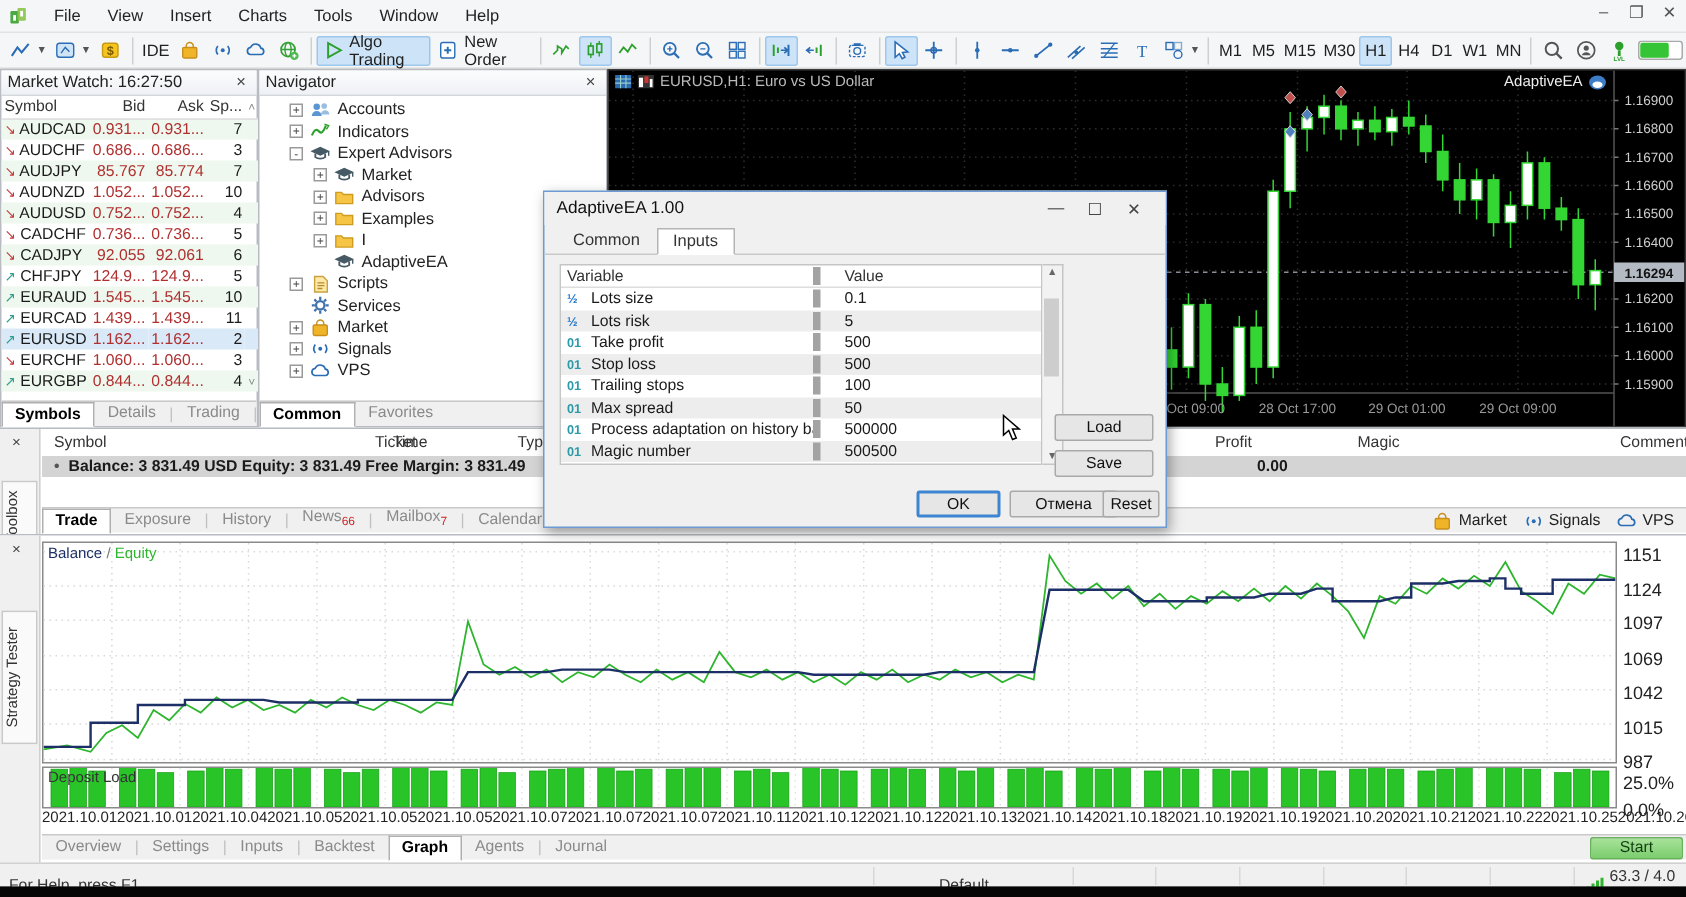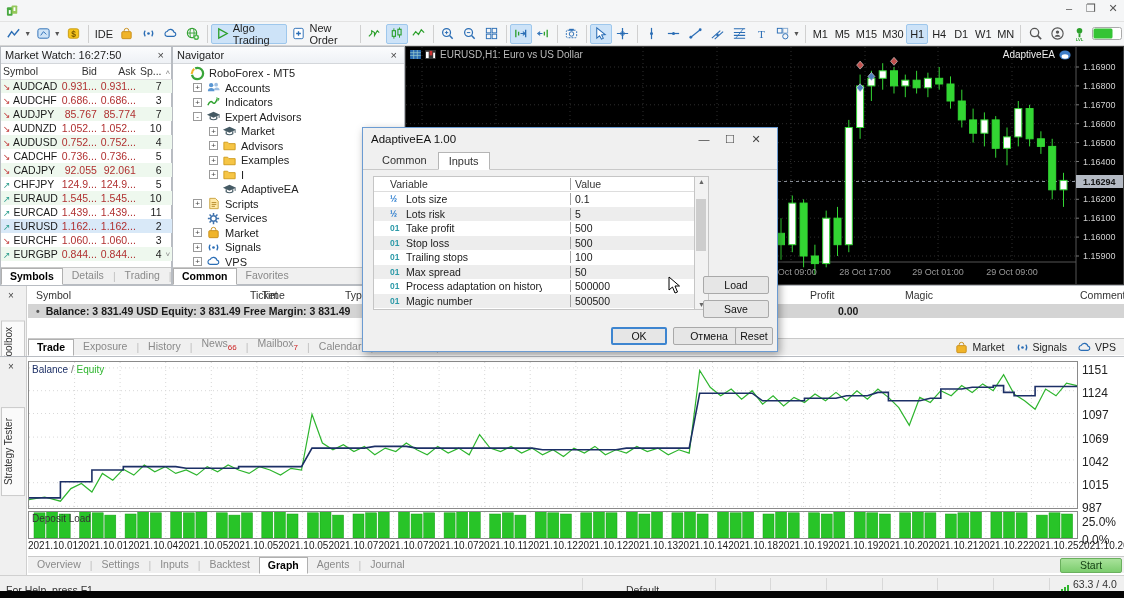--- a/index.html
+++ b/index.html
@@ -67,22 +67,22 @@
   #dlg-title { height:22px; display:flex; align-items:center; padding:0 8px; font-size:11.5px; color:#111; background:#f0f0f0; }
   #dlg-title .tx { flex:1; }
   #dlg-title .c { width:26px; text-align:center; color:#444; font-size:11px; }
   #dlg-tabs { display:flex; align-items:flex-end; height:20px; padding-left:8px; border-bottom:1px solid #c9c9c9; }
   .dtab { padding:2px 10px; font-size:11px; color:#333; border:1px solid transparent; }
   .dtab.active { background:#fff; border-color:#b5b5b5; border-bottom-color:#fff; margin-bottom:-1px; }
   #dlg-table { position:absolute; left:10px; top:48px; width:322px; height:134px; background:#fff; border:1px solid #c5c5c5; overflow:hidden; }
   .drow { display:flex; height:14.5px; align-items:center; font-size:10.5px; }
   .drow.hdr { border-bottom:1px solid #ddd; color:#333; height:15px; }
   .drow.alt { background:#ededed; }
-  .drow .c1 { width:168px; padding-left:16px; display:flex; gap:4px; align-items:center; overflow:hidden; white-space:nowrap; }
-  .drow .c2 { flex:1; padding-left:4px; border-left:1px solid #a3a3a3; white-space:nowrap;margin-left:28px; }
+  .drow .c1 { width:168px; padding-left:4px; display:flex; gap:4px; align-items:center; overflow:hidden; white-space:nowrap; }
+  .drow .c2 { flex:1; padding-left:16px; border-left:5px solid #a3a3a3; white-space:nowrap; }
   .vicon { font-size:8.5px; font-weight:bold; flex:none; width:12px; }
   .vicon.half { color:#2277cc; } .vicon.o1 { color:#2d9aa8; }
   #dlg-scroll { position:absolute; left:332px; top:48px; width:14px; height:134px; background:#f2f2f2; border:1px solid #c5c5c5; border-left:none; font-size:7px; color:#666; text-align:center; }
   #dlg-scroll .thumb { position:absolute; left:1px; width:10px; top:22px; height:52px; background:#cdcdcd; }
   .dbtn { position:absolute; height:18px; background:#e6e6e6; border:1px solid #a9a9a9; border-radius:2px; font-size:10.5px; color:#111; display:flex; align-items:center; justify-content:center; cursor:default; }
   .dbtn.primary { border:2px solid #3d85d0; }
 
   
   #toolbox { position:absolute; left:0; top:285px; width:1124px; height:71px; background:#fff; border-top:1px solid #b8bcc2; }
   .vstrip { position:absolute; left:0; top:0; width:27px; height:100%; background:#f0f0f0; border-right:1px solid #d0d0d0; }
@@ -122,20 +122,21 @@
 
     <div id="menubar">
       <span class="ic" style="margin:0 6px 0 6px;">
         <svg width="15" height="14" viewBox="0 0 16 14">
             <rect x="1" y="3" width="6" height="9" rx="1" fill="#49a942"></rect>
             <rect x="6" y="1" width="6" height="9" rx="1" fill="#8bc34a" opacity="0.9"></rect>
             <rect x="3" y="6" width="2" height="4" fill="#fff"></rect>
             <rect x="8" y="3" width="2" height="4" fill="#fff"></rect>
           </svg>
       </span>
+      <span id="menu-items"><span class="menu-item">File</span><span class="menu-item">View</span><span class="menu-item">Insert</span><span class="menu-item">Charts</span><span class="menu-item">Tools</span><span class="menu-item">Window</span><span class="menu-item">Help</span></span>
       <div id="winctl">
         <span>–</span>
         <span>❐</span>
         <span>✕</span>
       </div>
     </div>
 
     <div id="toolbar">
         <span class="tbtn">
           <span class="ic">
@@ -558,30 +559,20 @@
           <span class="btab">Ticks</span>
         </div>
     </div>
 
     <div id="nav" class="panel">
       <div class="ptitle">
         <span class="tx">Navigator</span>
         <span class="pclose">×</span>
       </div>
       <div id="tree">
-          <div class="trow" style="padding-left: 2px;">
-            <span class="expander none">+</span>
-            <span class="ic ticon">
-              <svg width="15" height="15" viewBox="0 0 16 16">
-                <circle cx="8" cy="8" r="6" fill="none" stroke="#3aa53a" stroke-width="2.4" stroke-dasharray="17 8"></circle>
-                <circle cx="8" cy="8" r="6" fill="none" stroke="#f0b429" stroke-width="2.4" stroke-dasharray="6 22" stroke-dashoffset="-18"></circle>
-              </svg>
-            </span>
-            <span>RoboForex - MT5</span>
-          </div>
           <div class="trow" style="padding-left: 18px;">
             <span class="expander">+</span>
             <span class="ic ticon">
               <svg width="15" height="15" viewBox="0 0 16 16">
                 <circle cx="5.5" cy="5.5" r="2.3" fill="#5a96d2"></circle>
                 <path d="M2 12 a3.5 3.5 0 0 1 7 0 Z" fill="#5a96d2"></path>
                 <circle cx="10.8" cy="5" r="2" fill="#9abde2"></circle>
                 <path d="M8.5 11 a3 3 0 0 1 6 0 Z" fill="#9abde2"></path>
               </svg>
             </span>

